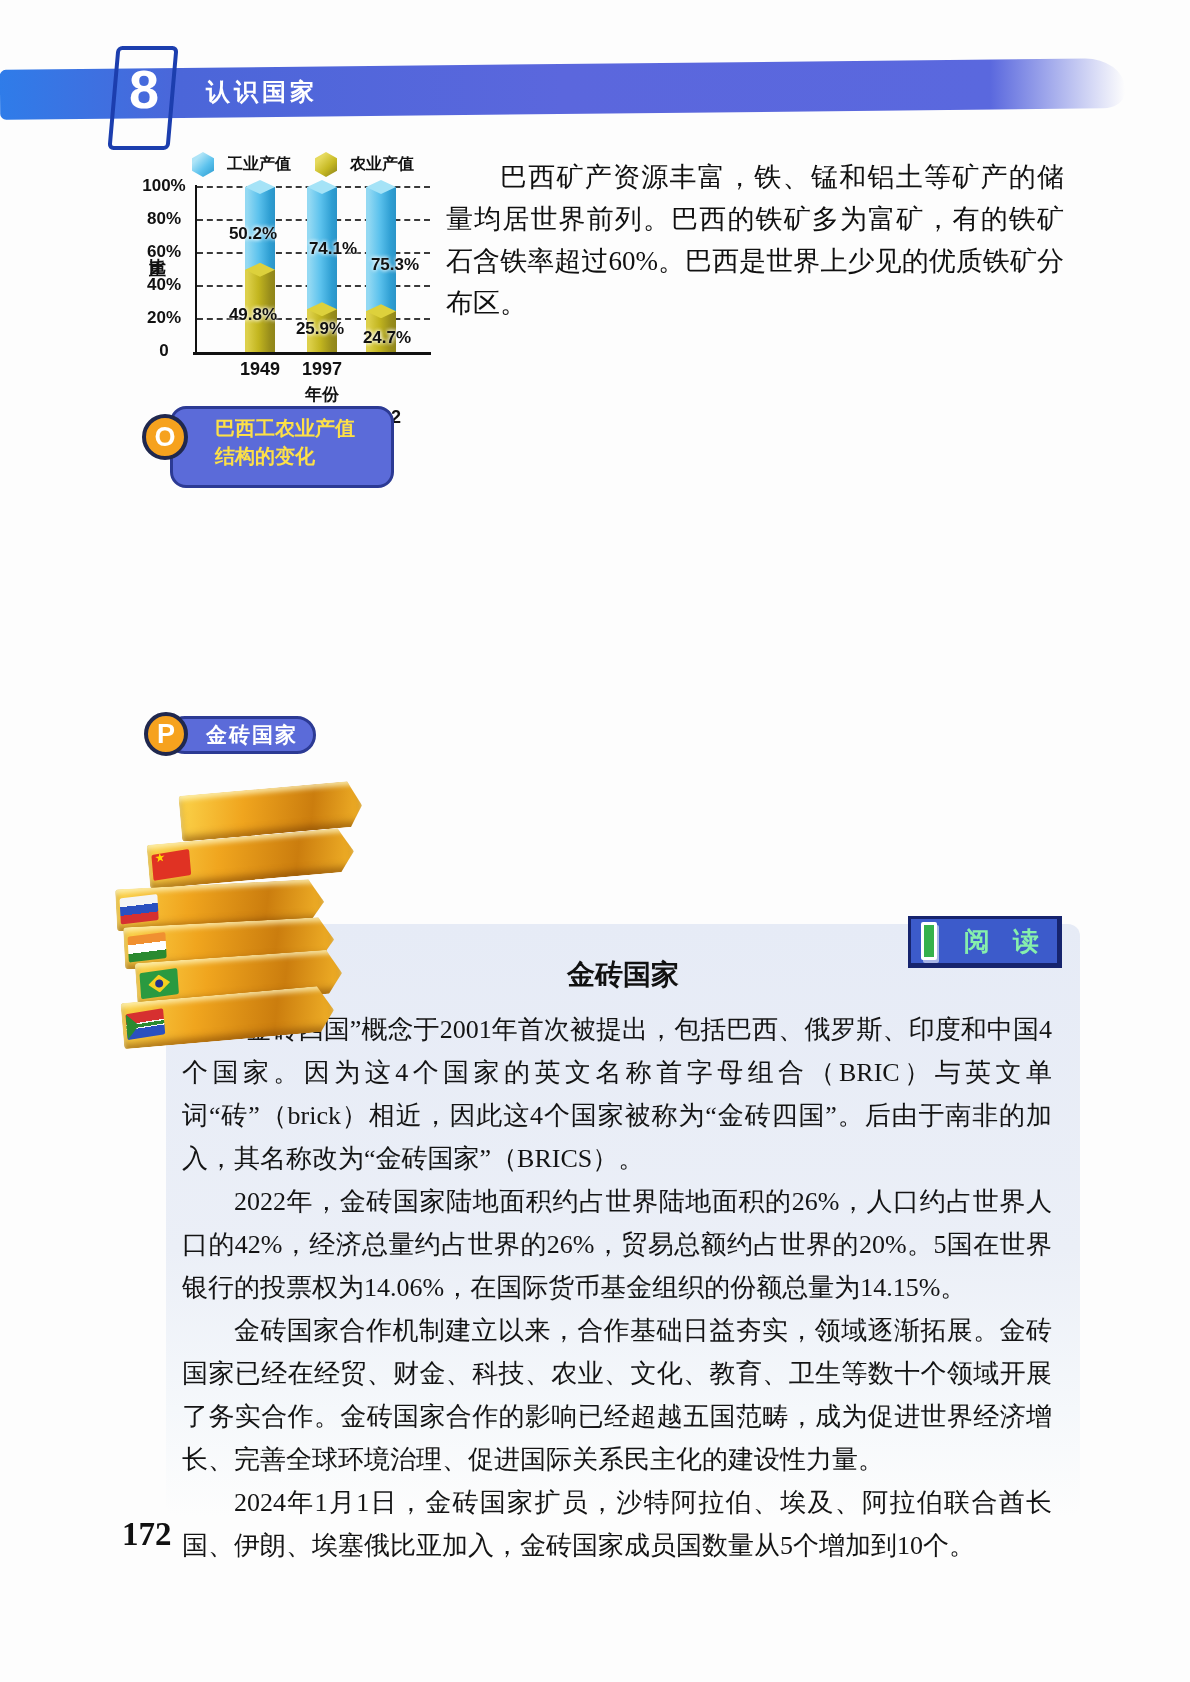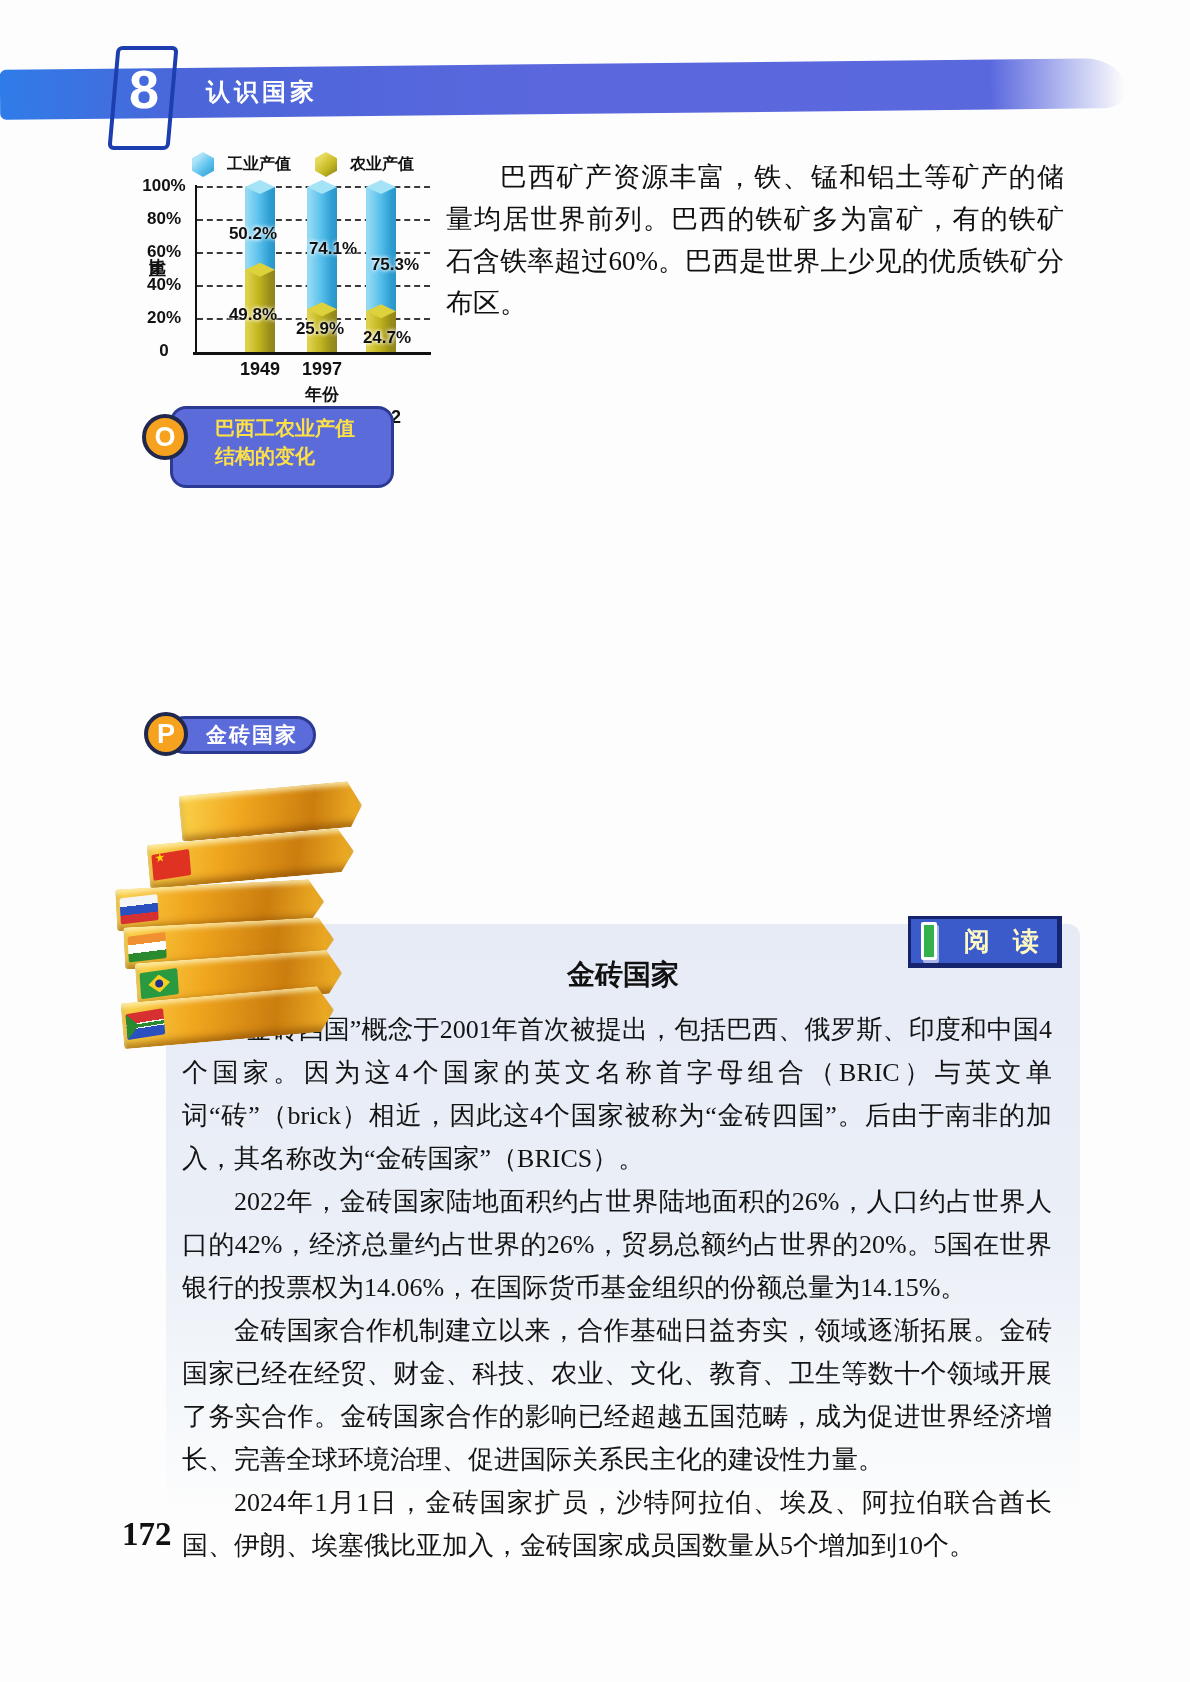--- a/index.html
+++ b/index.html
@@ -94,21 +94,21 @@
         background:#2a8a30;clip-path:polygon(0 0,55% 50%,0 100%);}
 
   
   .reading-panel{position:absolute;left:166px;top:924px;width:914px;height:592px;border-radius:12px;
         background:linear-gradient(180deg,#e6ebf6 0%,#ebeff7 55%,#f5f8fb 82%,#fdfdfd 100%);}
   .reading-badge{position:absolute;left:908px;top:916px;width:154px;height:52px;background:#3c5bcb;
         border:3px solid #16246e;border-right-width:5px;border-bottom-width:5px;box-sizing:border-box;
         display:flex;align-items:center;gap:12px;padding:0 10px;z-index:3;}
   .book-icon{width:24px;height:32px;background:#35b14c;border:3px solid #fff;border-radius:2px;
         box-shadow:2px 3px 0 rgba(255,255,255,.55);}
-  .reading-badge-label{color:#fef9c3;font-size:26px;font-weight:bold;letter-spacing:8px;white-space:nowrap;margin-left:15px;}
+  .reading-badge-label{color:#86efac;font-size:26px;font-weight:bold;letter-spacing:8px;white-space:nowrap;margin-left:15px;}
   .reading-title{position:absolute;left:0;right:0;top:32px;text-align:center;
         font-size:28px;font-weight:bold;}
   .reading-body{position:absolute;left:16px;right:28px;top:84px;
         font-family:"Liberation Serif",serif;font-size:26px;line-height:43px;
         text-align:justify;color:#141414;}
   .reading-body p{margin:0;text-indent:2em;}
 
   .page-number{position:absolute;left:122px;top:1516px;font-family:"Liberation Serif",serif;
         font-size:33px;font-weight:bold;}
 </style>

